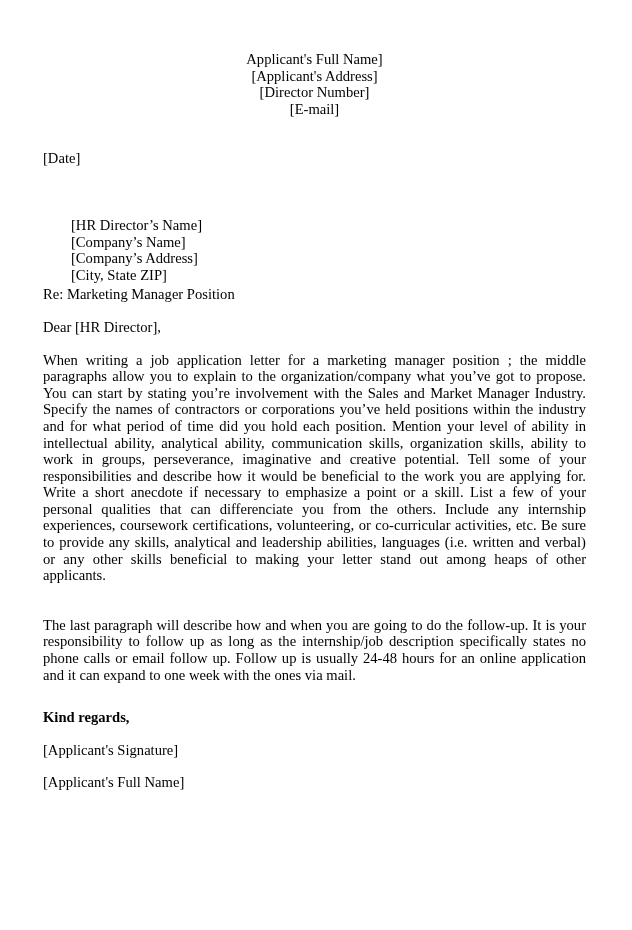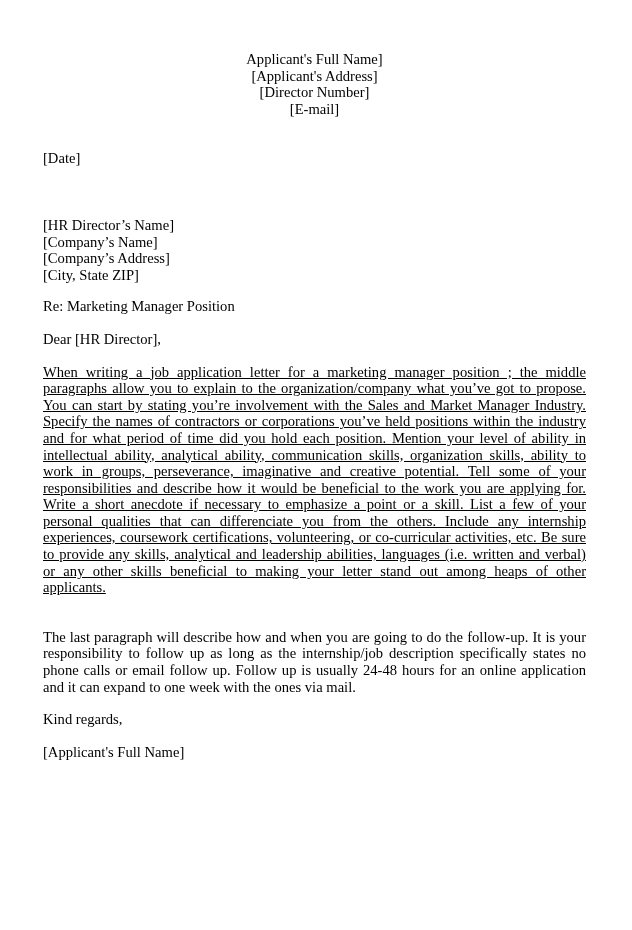--- a/index.html
+++ b/index.html
@@ -26,40 +26,41 @@
     .sender {
       text-align: center;
       margin: 0;
     }
     .sender div { white-space: nowrap; }
     .date {
       margin-top: 33px;
     }
     .recipient {
       margin-top: 50px;
+      margin-left: 28px;
     }
     .re-line {
-      margin-top: 15px;
+      margin-top: 3px;
     }
     .salutation {
       margin-top: 16px;
     }
     .para {
       text-align: justify;
       margin: 0;
     }
     .para-1 {
       margin-top: 16px;
-      text-decoration: underline;
     }
     .para-2 {
       margin-top: 33px;
     }
     .closing {
-      margin-top: 16px;
+      margin-top: 26px;
+      font-weight: bold;
     }
     .signature {
       margin-top: 16px;
     }
     .full-name {
       margin-top: 16px;
     }
   </style>
 </head>
 <body>
@@ -85,16 +86,17 @@
   <div class="re-line">Re: Marketing Manager Position</div>
 
   <div class="salutation">Dear [HR Director],</div>
 
   <p class="para para-1">When writing a job application letter for a marketing manager position ; the middle paragraphs allow you to explain to the organization/company what you’ve got to propose. You can start by stating you’re involvement with the Sales and Market Manager Industry. Specify the names of contractors or corporations you’ve held positions within the industry and for what period of time did you hold each position. Mention your level of ability in intellectual ability, analytical ability, communication skills, organization skills, ability to work in groups, perseverance, imaginative and creative potential. Tell some of your responsibilities and describe how it would be beneficial to the work you are applying for. Write a short anecdote if necessary to emphasize a point or a skill. List a few of your personal qualities that can differenciate you from the others. Include any internship experiences, coursework certifications,  volunteering, or co-curricular activities, etc. Be sure to provide any skills, analytical and leadership abilities, languages (i.e. written and verbal) or any other skills beneficial to making your letter stand out among heaps of other applicants.</p>
 
   <p class="para para-2">The last paragraph will describe how and when you are going to do the follow-up. It is your responsibility to follow up as long as  the internship/job description specifically states no phone calls or email follow up. Follow up is usually 24-48 hours for an online application and it can expand to one week with the ones via mail.</p>
 
   <div class="closing">Kind regards,</div>
 
+  <div class="signature">[Applicant's Signature]</div>
 
   <div class="full-name">[Applicant's Full Name]</div>
 
 </div>
 
 </body></html>

